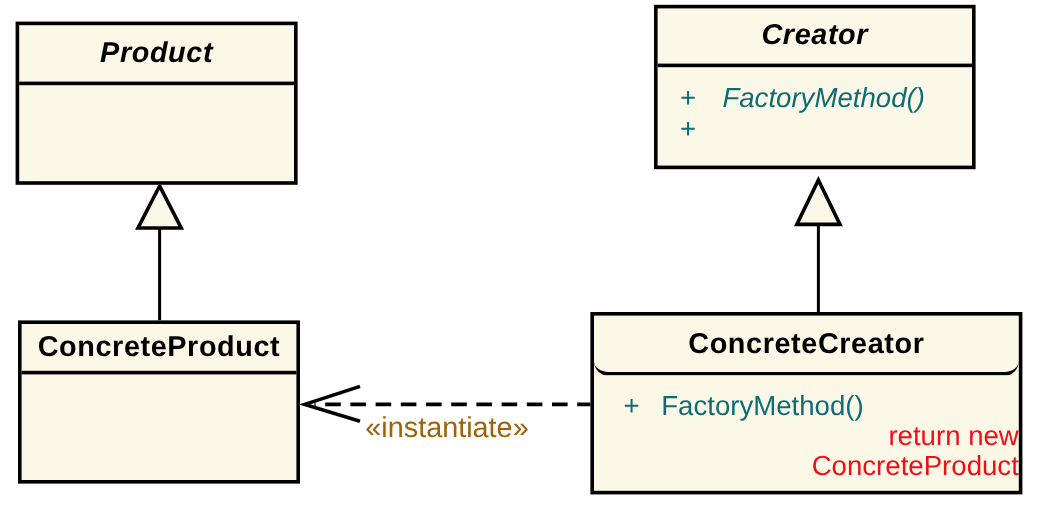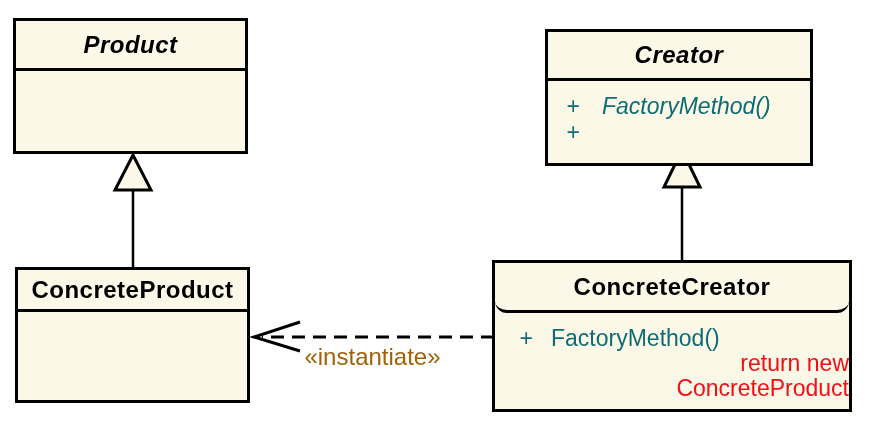--- a/index.html
+++ b/index.html
@@ -96,21 +96,21 @@
       <line x1="494" y1="337" x2="262" y2="337" stroke="#000000" stroke-width="3" stroke-dasharray="13 8"></line>
       <polyline points="300,322 254,337 300,351" fill="none" stroke="#000000" stroke-width="3"></polyline>
     </g>
   </svg>
 
   <div class="uml-class" style="left:13px; top:18px; width:235px; height:136px;">
     <div class="uml-title abstract" style="height:50px;">Product</div>
     <div class="uml-body" style="height:80px;"></div>
   </div>
 
-  <div class="uml-class" style="left:545px; top:29px; width:268px; height:137px;">
+  <div class="uml-class" style="left:545px; top:4px; width:268px; height:137px;">
     <div class="uml-title abstract" style="height:49px;">Creator</div>
     <div class="uml-body" style="padding:12px 0 0 12px;">
       <div class="method abstract">
         <span class="vis">+</span>
         <span class="sig" style="margin-left:22px;">FactoryMethod()</span>
       </div>
       <div class="method">
         <span class="vis">+</span>
       </div>
     </div>

